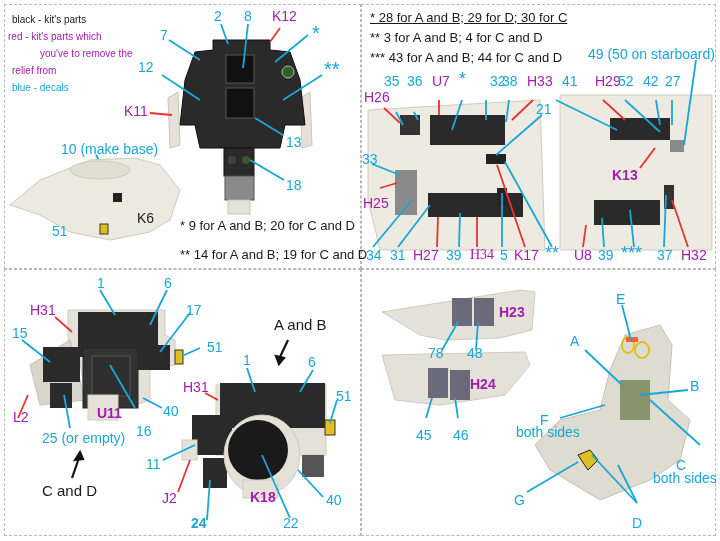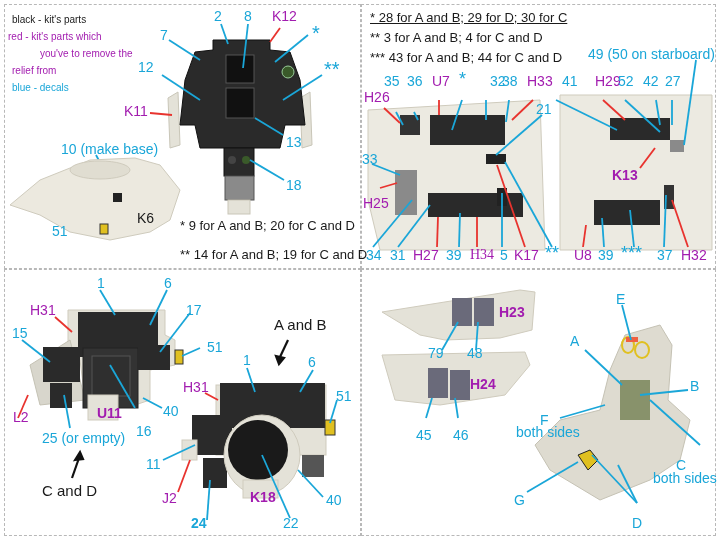--- a/index.html
+++ b/index.html
@@ -273,21 +273,21 @@
 <div class="lbl red" style="left:183px;top:380px;">H31</div>
 <div class="lbl blue" style="left:336px;top:389px;">51</div>
 <div class="lbl blue" style="left:146px;top:457px;">11</div>
 <div class="lbl red" style="left:162px;top:491px;">J2</div>
 <div class="lbl red bold" style="left:250px;top:490px;">K18</div>
 <div class="lbl blue" style="left:191px;top:516px;font-weight:bold;">24</div>
 <div class="lbl blue" style="left:283px;top:516px;">22</div>
 <div class="lbl blue" style="left:326px;top:493px;">40</div>
 
 <div class="lbl red bold" style="left:499px;top:305px;">H23</div>
-<div class="lbl blue" style="left:428px;top:346px;">79</div>
+<div class="lbl blue" style="left:428px;top:346px;">78</div>
 <div class="lbl blue" style="left:467px;top:346px;">48</div>
 <div class="lbl red bold" style="left:470px;top:377px;">H24</div>
 <div class="lbl blue" style="left:416px;top:428px;">45</div>
 <div class="lbl blue" style="left:453px;top:428px;">46</div>
 <div class="lbl blue" style="left:616px;top:292px;">E</div>
 <div class="lbl blue" style="left:570px;top:334px;">A</div>
 <div class="lbl blue" style="left:690px;top:379px;">B</div>
 <div class="lbl blue" style="left:540px;top:413px;">F</div>
 <div class="lbl blue" style="left:516px;top:425px;">both sides</div>
 <div class="lbl blue" style="left:676px;top:458px;">C</div>

